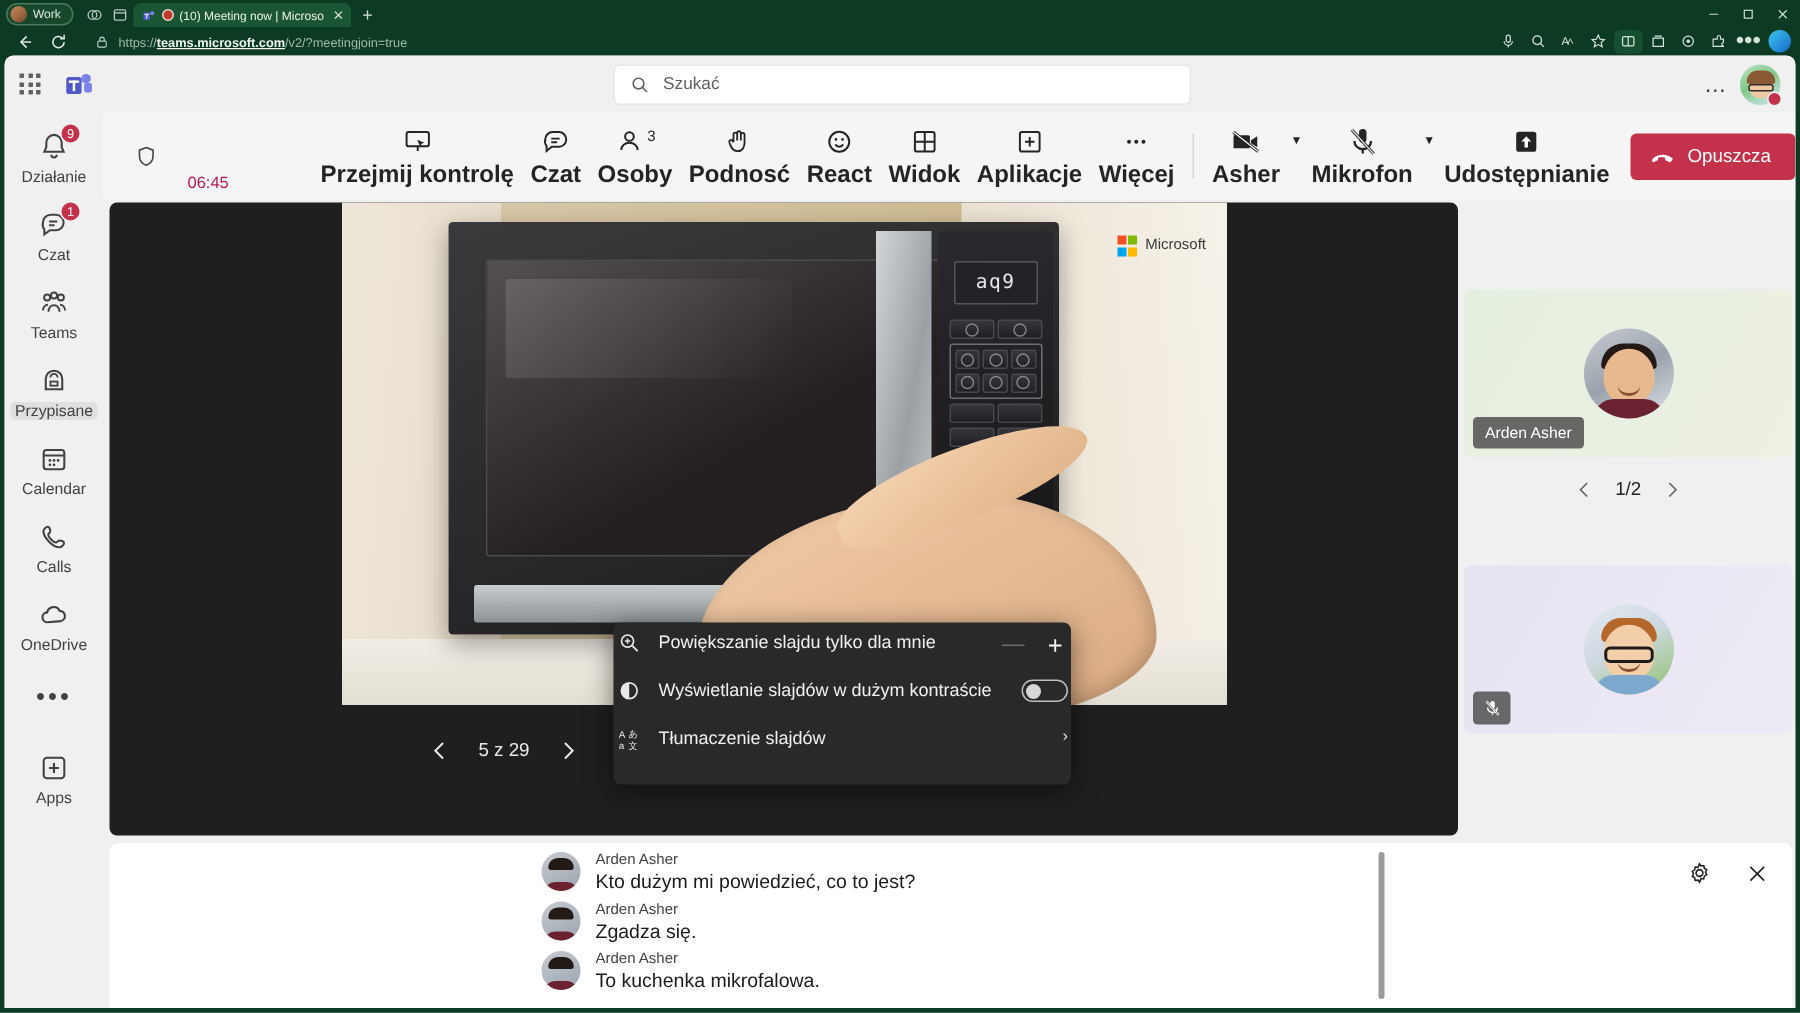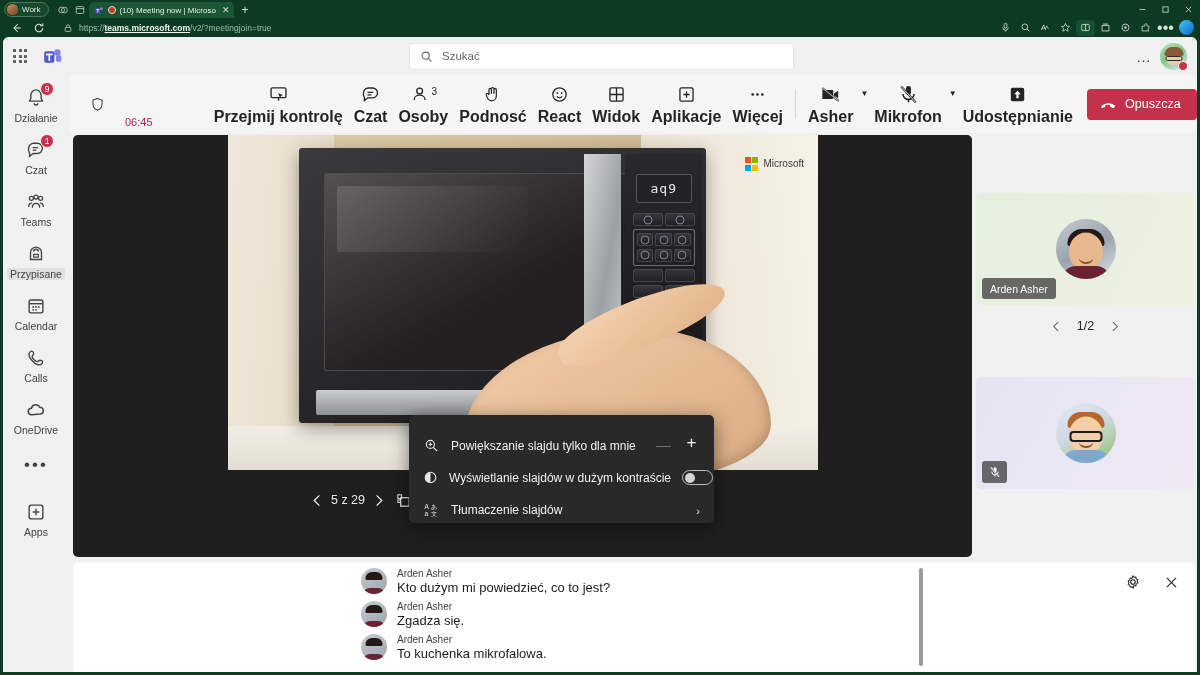--- a/index.html
+++ b/index.html
@@ -240,38 +240,38 @@
   .slide-ms {
     position: absolute; right: 14px; top: 22px; display: flex; align-items: center; gap: 5px;
   }
   .ms-sq { display: grid; grid-template-columns: 6px 6px; grid-template-rows: 6px 6px; gap: 1.5px; }
   .ms-sq i { display: block; }
   .ms-lbl { font-size: 10px; color: #3b3b3b; }
 
   
   .slide-ctrls {
     position: absolute; left: 155px; top: 345px; width: 290px; height: 40px;
-    display: flex; align-items: center; justify-content: center; gap: 1px;
+    display: flex; align-items: center; justify-content: center; gap: 13px;
   }
   .sc-btn { color: #e8e8e8; display: flex; align-items: center; justify-content: center;
             width: 24px; height: 24px; }
   .sc-count { color: #e8e8e8; font-size: 12.5px; }
   .sc-more { position: relative; }
   .sc-underline {
     position: absolute; left: 50%; transform: translateX(-50%); bottom: -9px;
     width: 26px; height: 2.5px; background: #8b8cc7; border-radius: 2px;
   }
 
   
   .ctx-menu {
     position: absolute; left: 336px; top: 280px; width: 305px; background: #292929;
     border-radius: 5px; box-shadow: 0 4px 18px rgba(0,0,0,.5); padding: 6px 0;
     z-index: 40;
   }
-  .ctx-row { height: 32px; display: flex; align-items: flex-end; padding: 0 14px; gap: 11px; }
+  .ctx-row { height: 32px; display: flex; align-items: flex-start; padding: 0 2px; gap: 11px; }
   .ctx-ico { width: 17px; display: flex; align-items: center; justify-content: center; color: #e8e8e8; }
   .ctx-lbl { flex: 1; color: #f0f0f0; font-size: 12px; white-space: nowrap; }
   .ctx-minus { color: #6f6f6f; font-size: 15px; width: 17px; text-align: center; }
   .ctx-plus { color: #f0f0f0; font-size: 17px; width: 17px; text-align: center; }
   .toggle {
     width: 31px; height: 15px; border-radius: 9px; border: 1px solid #bdbdbd;
     position: relative; flex: none;
   }
   .toggle i { position: absolute; left: 2px; top: 2px; width: 10px; height: 10px;
               border-radius: 50%; background: #d6d6d6; display: block; }

